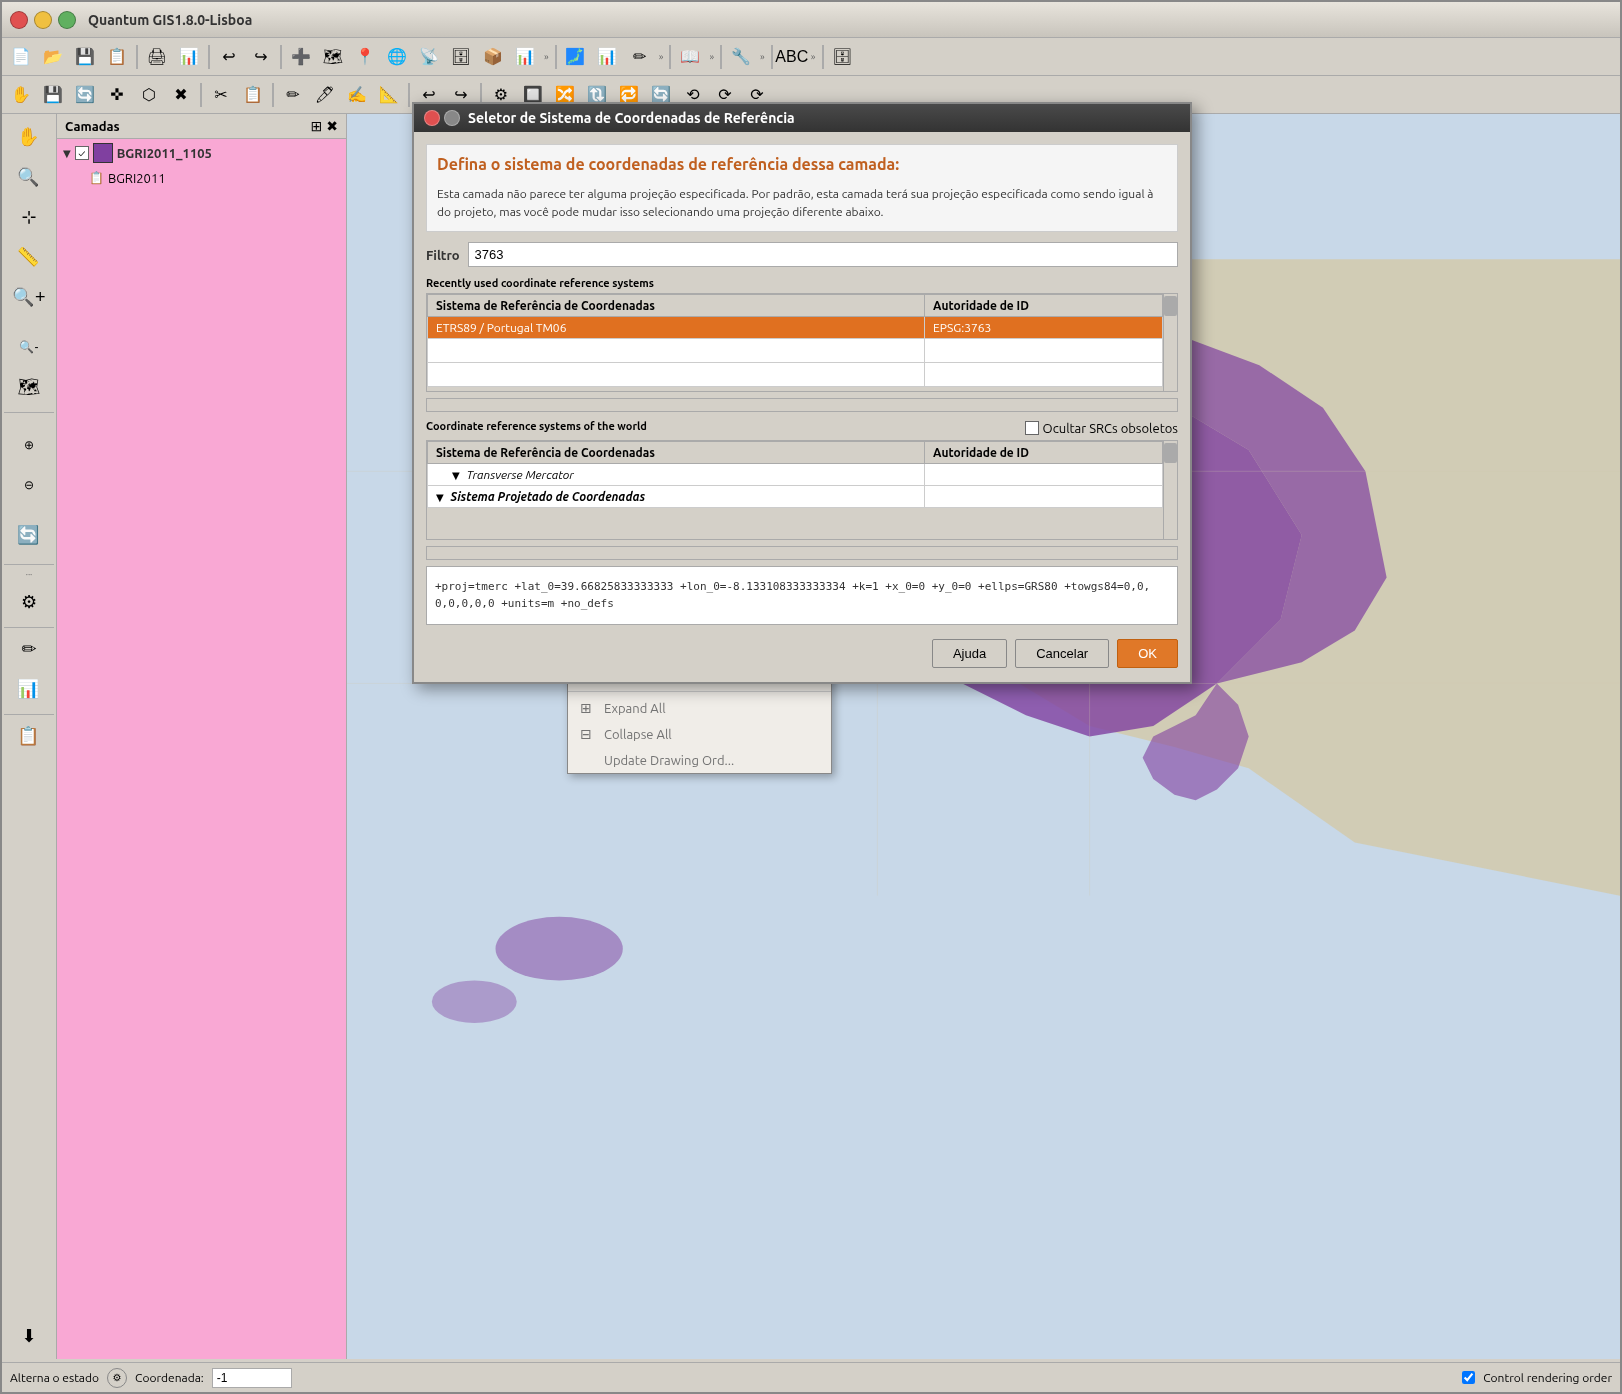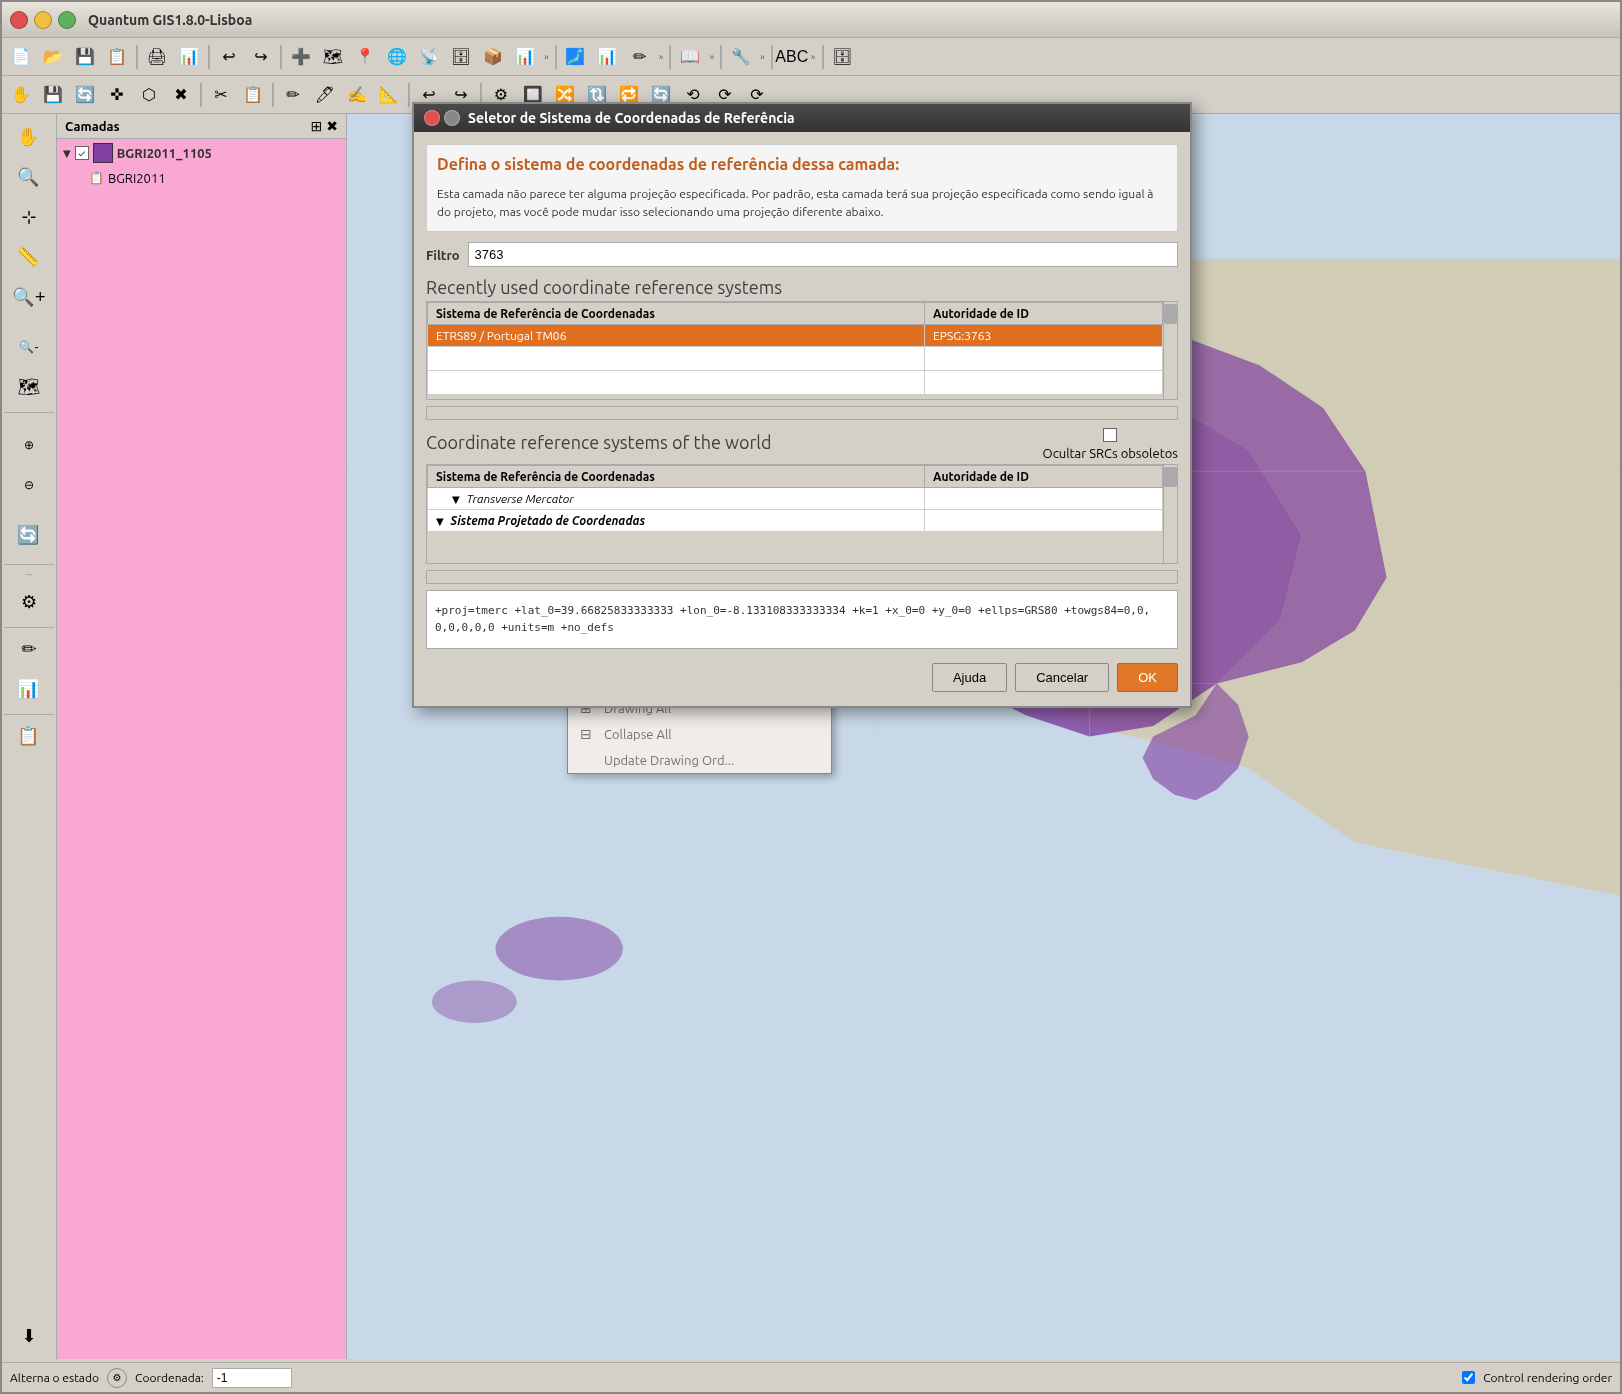--- a/index.html
+++ b/index.html
@@ -281,23 +281,23 @@
     }
     .crs-filter-input {
       flex: 1;
       border: 1px solid #aaa;
       background: white;
       padding: 4px 6px;
       font-size: 13px;
     }
 
     .crs-section-title {
-      font-weight: normal;
-      font-size: 18px;
-      color: #404040;
+      font-weight: bold;
+      font-size: 11px;
+      color: #000000;
       margin-bottom: 4px;
     }
     .crs-table {
       width: 100%;
       border-collapse: collapse;
       margin-bottom: 4px;
     }
     .crs-table th {
       background: #d4d0c8;
       border: 1px solid #aaa;
@@ -340,21 +340,20 @@
     .crs-world-header {
       display: flex;
       align-items: center;
       justify-content: space-between;
       margin-bottom: 4px;
     }
     .crs-checkbox-row {
       display: flex;
       align-items: center;
       gap: 4px;
-      flex-direction: column;
     }
     .crs-checkbox {
       width: 14px; height: 14px;
       border: 1px solid #666;
       background: white;
     }
 
     .crs-world-area {
       display: flex;
       gap: 0;
@@ -666,21 +665,21 @@
           <span class="cm-icon"></span>
           <span>Copy Style</span>
         </div>
         <div class="cm-item">
           <span class="cm-icon"></span>
           <span>Add New Group</span>
         </div>
         <div class="cm-separator"></div>
         <div class="cm-item">
           <span class="cm-icon">⊞</span>
-          <span>Drawing All</span>
+          <span>Expand All</span>
         </div>
         <div class="cm-item">
           <span class="cm-icon">⊟</span>
           <span>Collapse All</span>
         </div>
         <div class="cm-item">
           <span class="cm-icon"></span>
           <span>Update Drawing Ord...</span>
         </div>
       </div>

